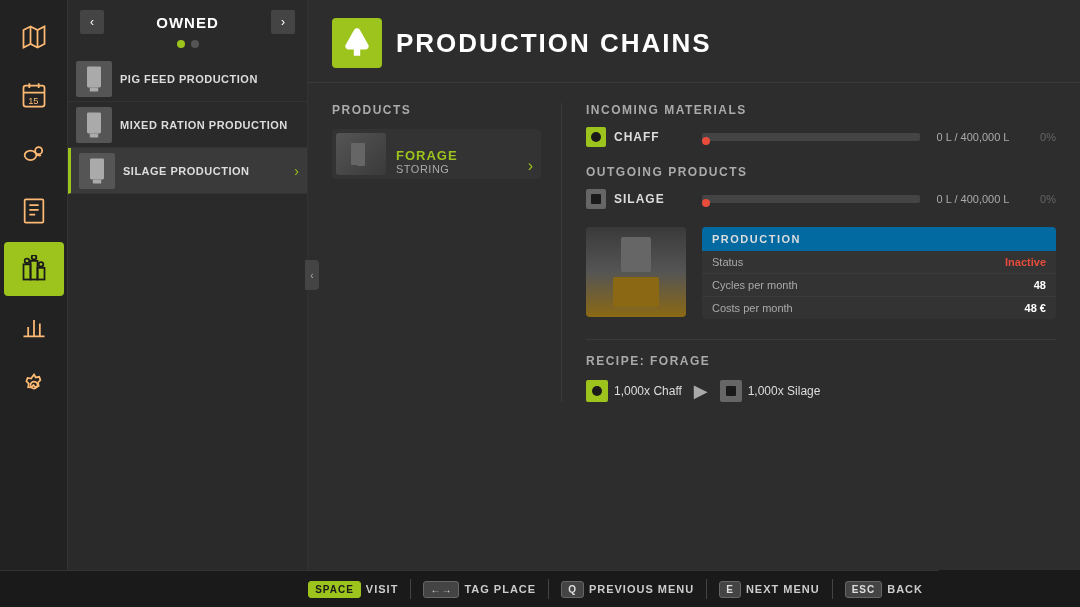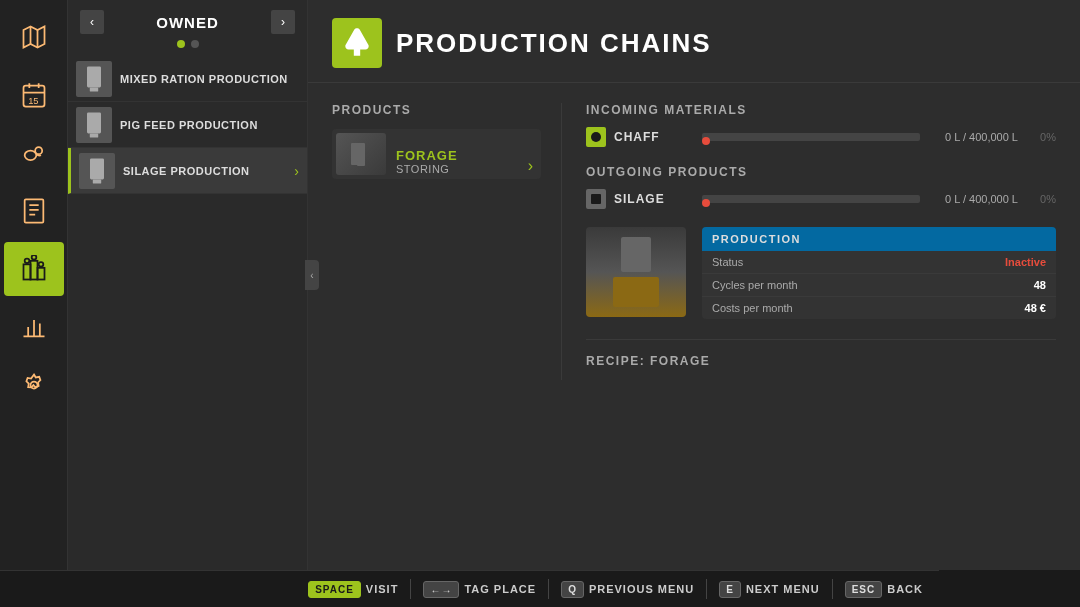--- a/index.html
+++ b/index.html
@@ -291,21 +291,21 @@
       bottom: -4px;
       left: 0;
       width: 8px; height: 8px;
       border-radius: 50%;
       background: #e74c3c;
     }
     .material-amount {
       font-size: 11px;
       color: #aaa;
       width: 90px;
-      text-align: right;
+      text-align: center;
     }
     .material-pct {
       font-size: 11px;
       color: #666;
       width: 30px;
       text-align: right;
     }
 
     
     .production-box {
@@ -528,31 +528,31 @@
     <div class="owned-dot inactive"></div>
   </div>
 
   <div class="facility-item">
     <div class="facility-icon">
       <svg viewBox="0 0 32 40" fill="#aaa">
           <rect x="6" y="2" width="20" height="30" rx="2"></rect>
           <rect x="10" y="32" width="12" height="6" rx="1"></rect>
         </svg>
     </div>
-    <span class="facility-name">MIXED RATION PRODUCTION</span>
+    <span class="facility-name">PIG FEED PRODUCTION</span>
   </div>
 
   <div class="facility-item">
     <div class="facility-icon">
       <svg viewBox="0 0 32 40" fill="#aaa">
           <rect x="6" y="2" width="20" height="30" rx="2"></rect>
           <rect x="10" y="32" width="12" height="6" rx="1"></rect>
         </svg>
     </div>
-    <span class="facility-name">PIG FEED PRODUCTION</span>
+    <span class="facility-name">MIXED RATION PRODUCTION</span>
   </div>
 
   <div class="facility-item active">
     <div class="facility-icon">
       <svg viewBox="0 0 32 40" fill="#aaa">
           <rect x="6" y="2" width="20" height="30" rx="2"></rect>
           <rect x="10" y="32" width="12" height="6" rx="1"></rect>
         </svg>
     </div>
     <span class="facility-name">SILAGE PRODUCTION</span>
@@ -656,20 +656,45 @@
           </div>
           <div class="stat-row">
             <span class="stat-label">Costs per month</span>
             <span class="stat-value">48 €</span>
           </div>
         </div>
       </div>
 
       <div class="recipe-section">
         <div class="recipe-title">RECIPE: FORAGE</div>
+        <div class="recipe-flow">
+          <div class="recipe-item">
+            <div class="recipe-icon">
+              <svg viewBox="0 0 14 14" fill="#1a1a1a">
+                  <circle cx="7" cy="7" r="5"></circle>
+                </svg>
+            </div>
+            <span class="recipe-text">
+              <span>1,000x</span>
+              <span>Chaff</span>
+            </span>
+          </div>
+          <span class="recipe-arrow">▶</span>
+          <div class="recipe-item">
+            <div class="recipe-icon silage">
+              <svg viewBox="0 0 14 14" fill="#aaa">
+                  <rect x="2" y="2" width="10" height="10" rx="1"></rect>
+                </svg>
+            </div>
+            <span class="recipe-text">
+              <span>1,000x</span>
+              <span>Silage</span>
+            </span>
+          </div>
+        </div>
       </div>
 
     </div>
   </div>
 </div>
 
 <div class="bottom-bar">
   <div class="bottom-action">
     <span class="key-badge green">SPACE</span>
     <span>VISIT</span>

